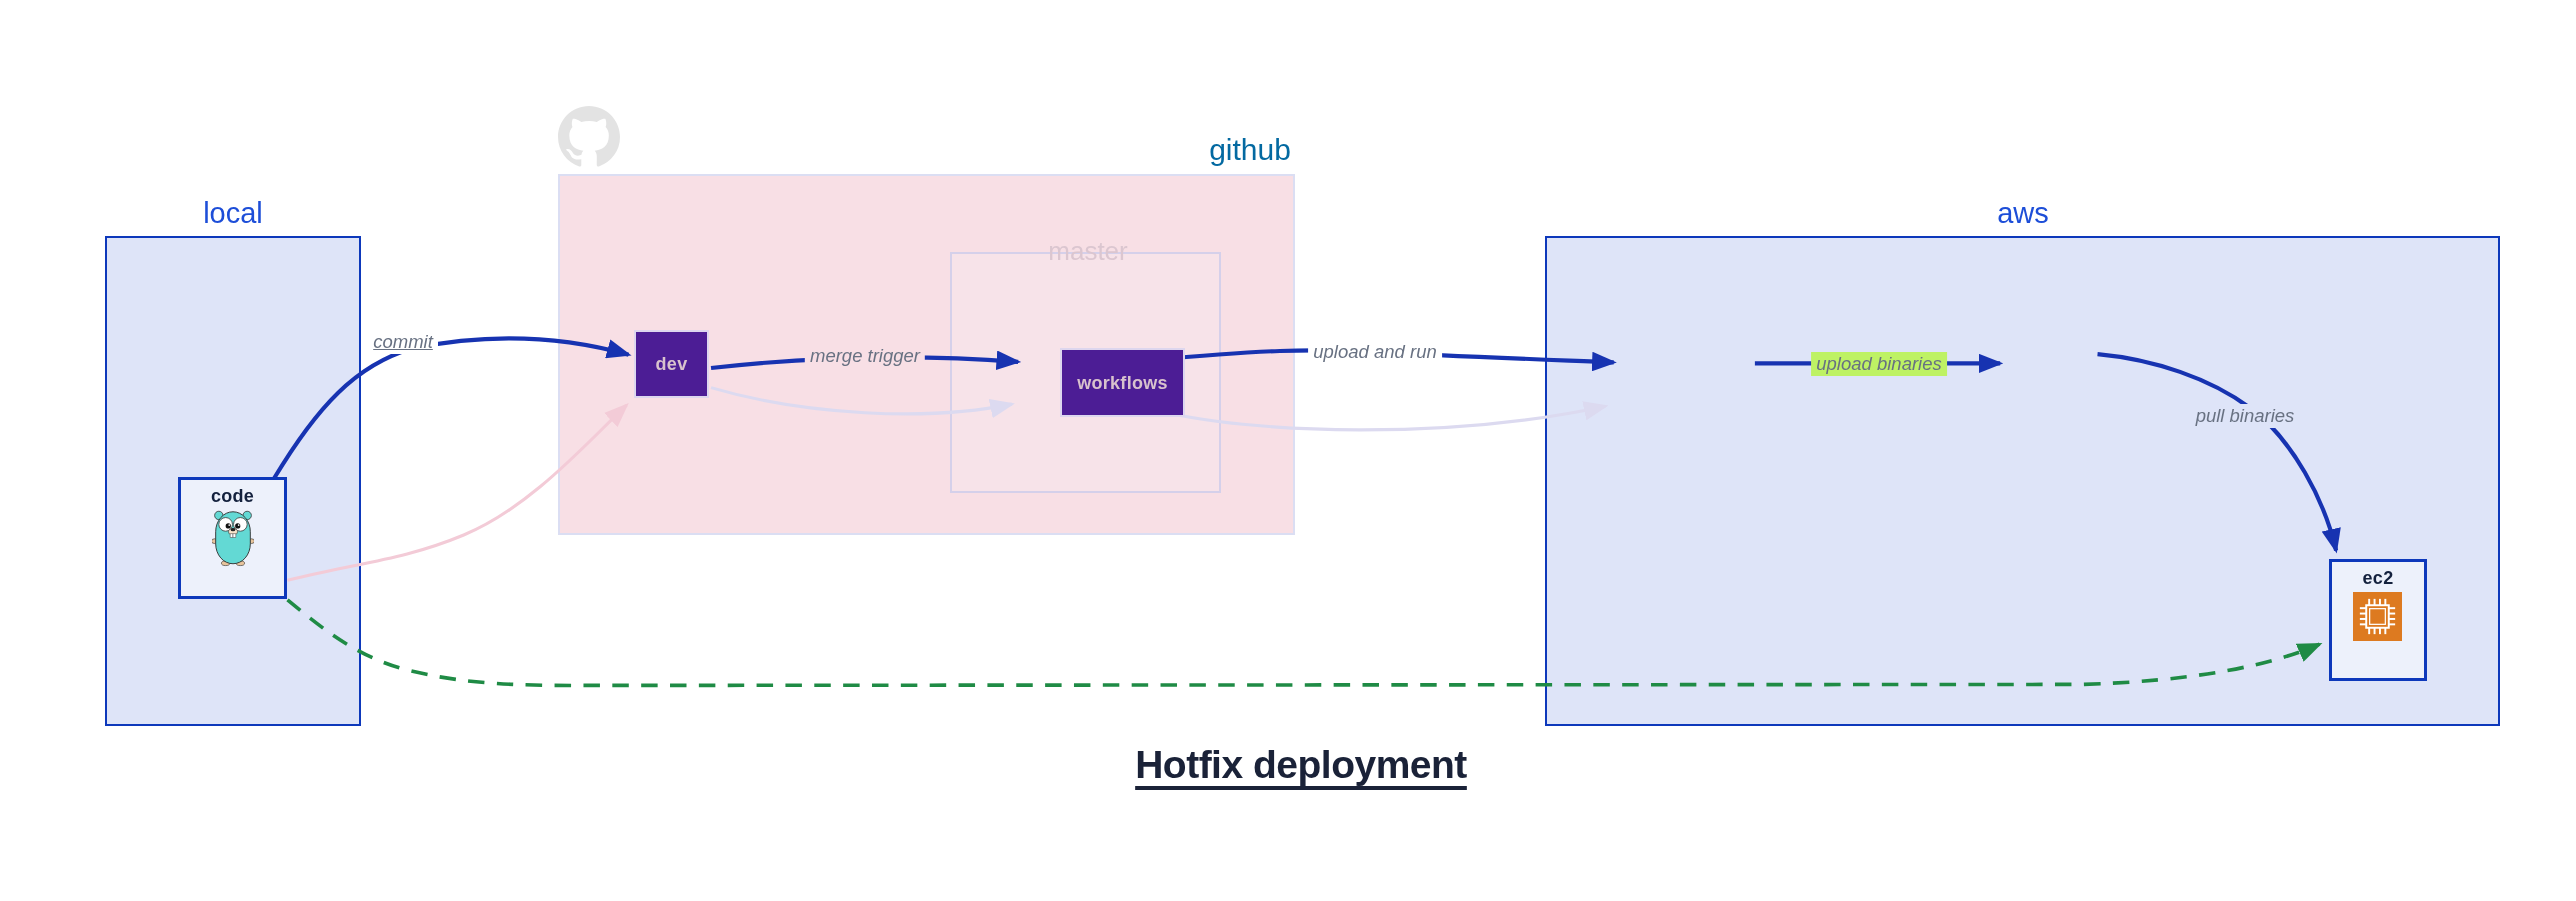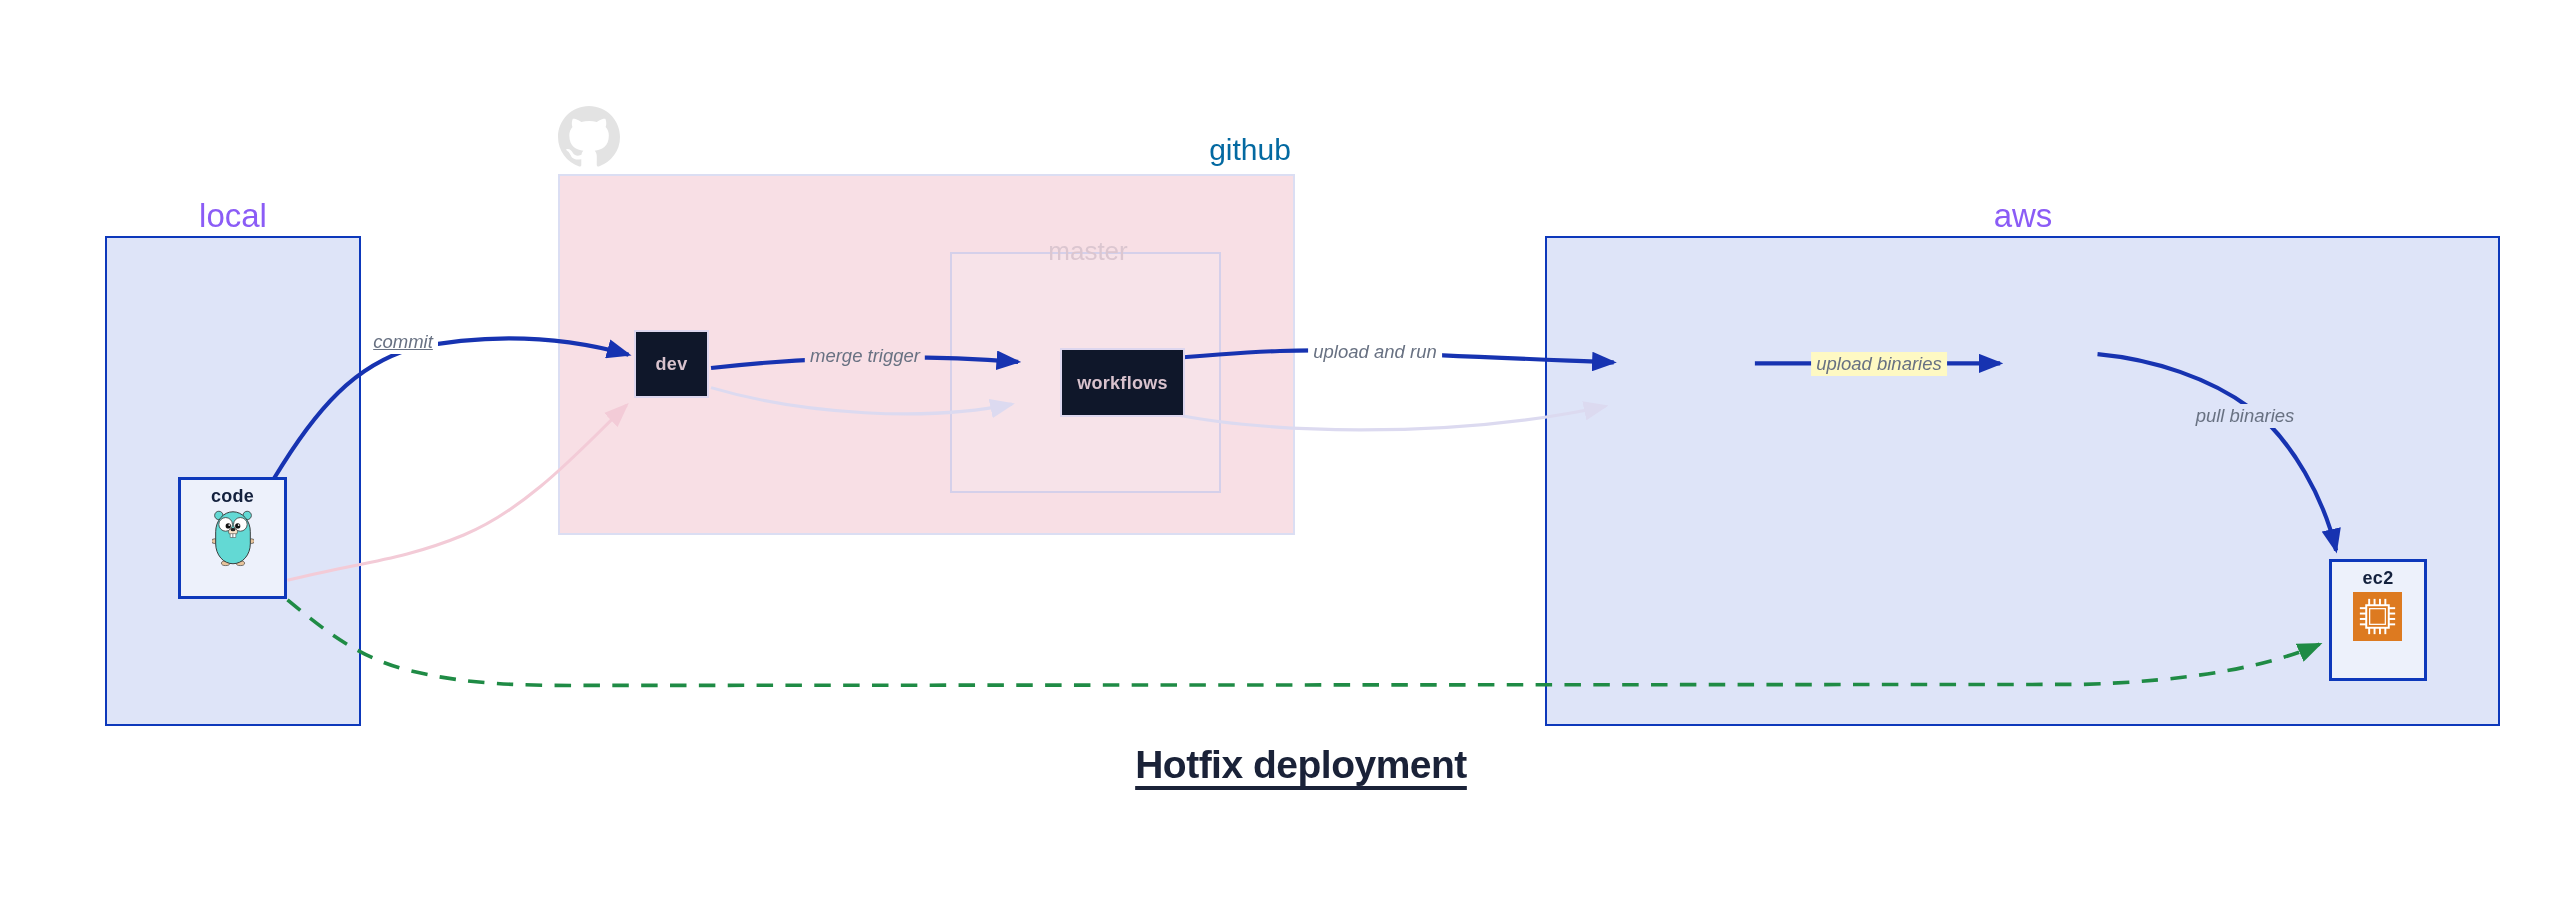--- a/index.html
+++ b/index.html
@@ -4,27 +4,27 @@
 <style>
   html,body{margin:0;padding:0;background:#ffffff;}
   body{font-family:"Liberation Sans", sans-serif;}
   #canvas{position:relative;width:2604px;height:902px;background:#ffffff;overflow:hidden;}
 
   .group{position:absolute;box-sizing:border-box;}
   .group.blue{background:#DEE4F8;border:2.6px solid #0D38BB;}
   .group.pink{background:#F8DFE5;border:2.1px solid #DBDEF3;}
   .group.master{background:#F7E3E9;border:2.6px solid #D5D0EA;}
 
-  .group-label{position:absolute;transform:translateX(-50%);font-size:33px;color:#8b5cf6;white-space:nowrap;}
+  .group-label{position:absolute;transform:translateX(-50%);font-size:29px;color:#1d4ed8;white-space:nowrap;}
   .group-label.faded-gray{color:#0369a1;font-size:30px;}
   .group-label.faded-pink{color:#DBC6D0;font-size:26px;margin-top:20px;}
 
   .node{position:absolute;box-sizing:border-box;text-align:center;}
   .node.solid{background:#EDF1FB;border:3.1px solid #0D38BB;}
-  .node.ghost{background:#0f172a;border:2.6px solid #DDD6EE;text-align:center;}
+  .node.ghost{background:#4c1d95;border:2.6px solid #DDD6EE;text-align:center;}
   .node-label{display:block;margin-top:6.2px;font-size:18px;font-weight:bold;color:#14213D;letter-spacing:0.3px;}
   .node.ghost .node-label{color:#D8C2CD;position:absolute;left:50%;top:50%;transform:translate(-50%,-50%);margin:0;}
 
   .icon-wrap{position:absolute;}
 
   .edge-label{position:absolute;transform:translate(-50%,-50%);font-style:italic;font-size:18.5px;color:#687182;white-space:nowrap;padding:1px 5.2px;z-index:6;}
 
   #edge-layer{position:absolute;left:0;top:0;z-index:2;}
   .layer-groups{z-index:1;}
   .node{z-index:4;}
@@ -147,19 +147,19 @@
             <line x1="73" y1="55" x2="86" y2="55"></line>
             <line x1="73" y1="66" x2="86" y2="66"></line>
         </g>
       </svg>
     </div>
   </div>
 
   <div class="edge-label" style="left:403px;top:342px;background:#ffffff;text-decoration:underline;">commit</div>
   <div class="edge-label" style="left:865px;top:356px;background:#F8DFE5;">merge trigger</div>
   <div class="edge-label" style="left:1375px;top:352px;background:#ffffff;">upload and run</div>
-  <div class="edge-label" style="left:1879px;top:364px;background:#fef9c3;">upload binaries</div>
+  <div class="edge-label" style="left:1879px;top:364px;background:#bef264;">upload binaries</div>
   <div class="edge-label" style="left:2245px;top:416px;background:#DEE4F8;">pull binaries</div>
 
   <div class="diagram-title">Hotfix deployment</div>
 
 </div>
 
 
 </body></html>

